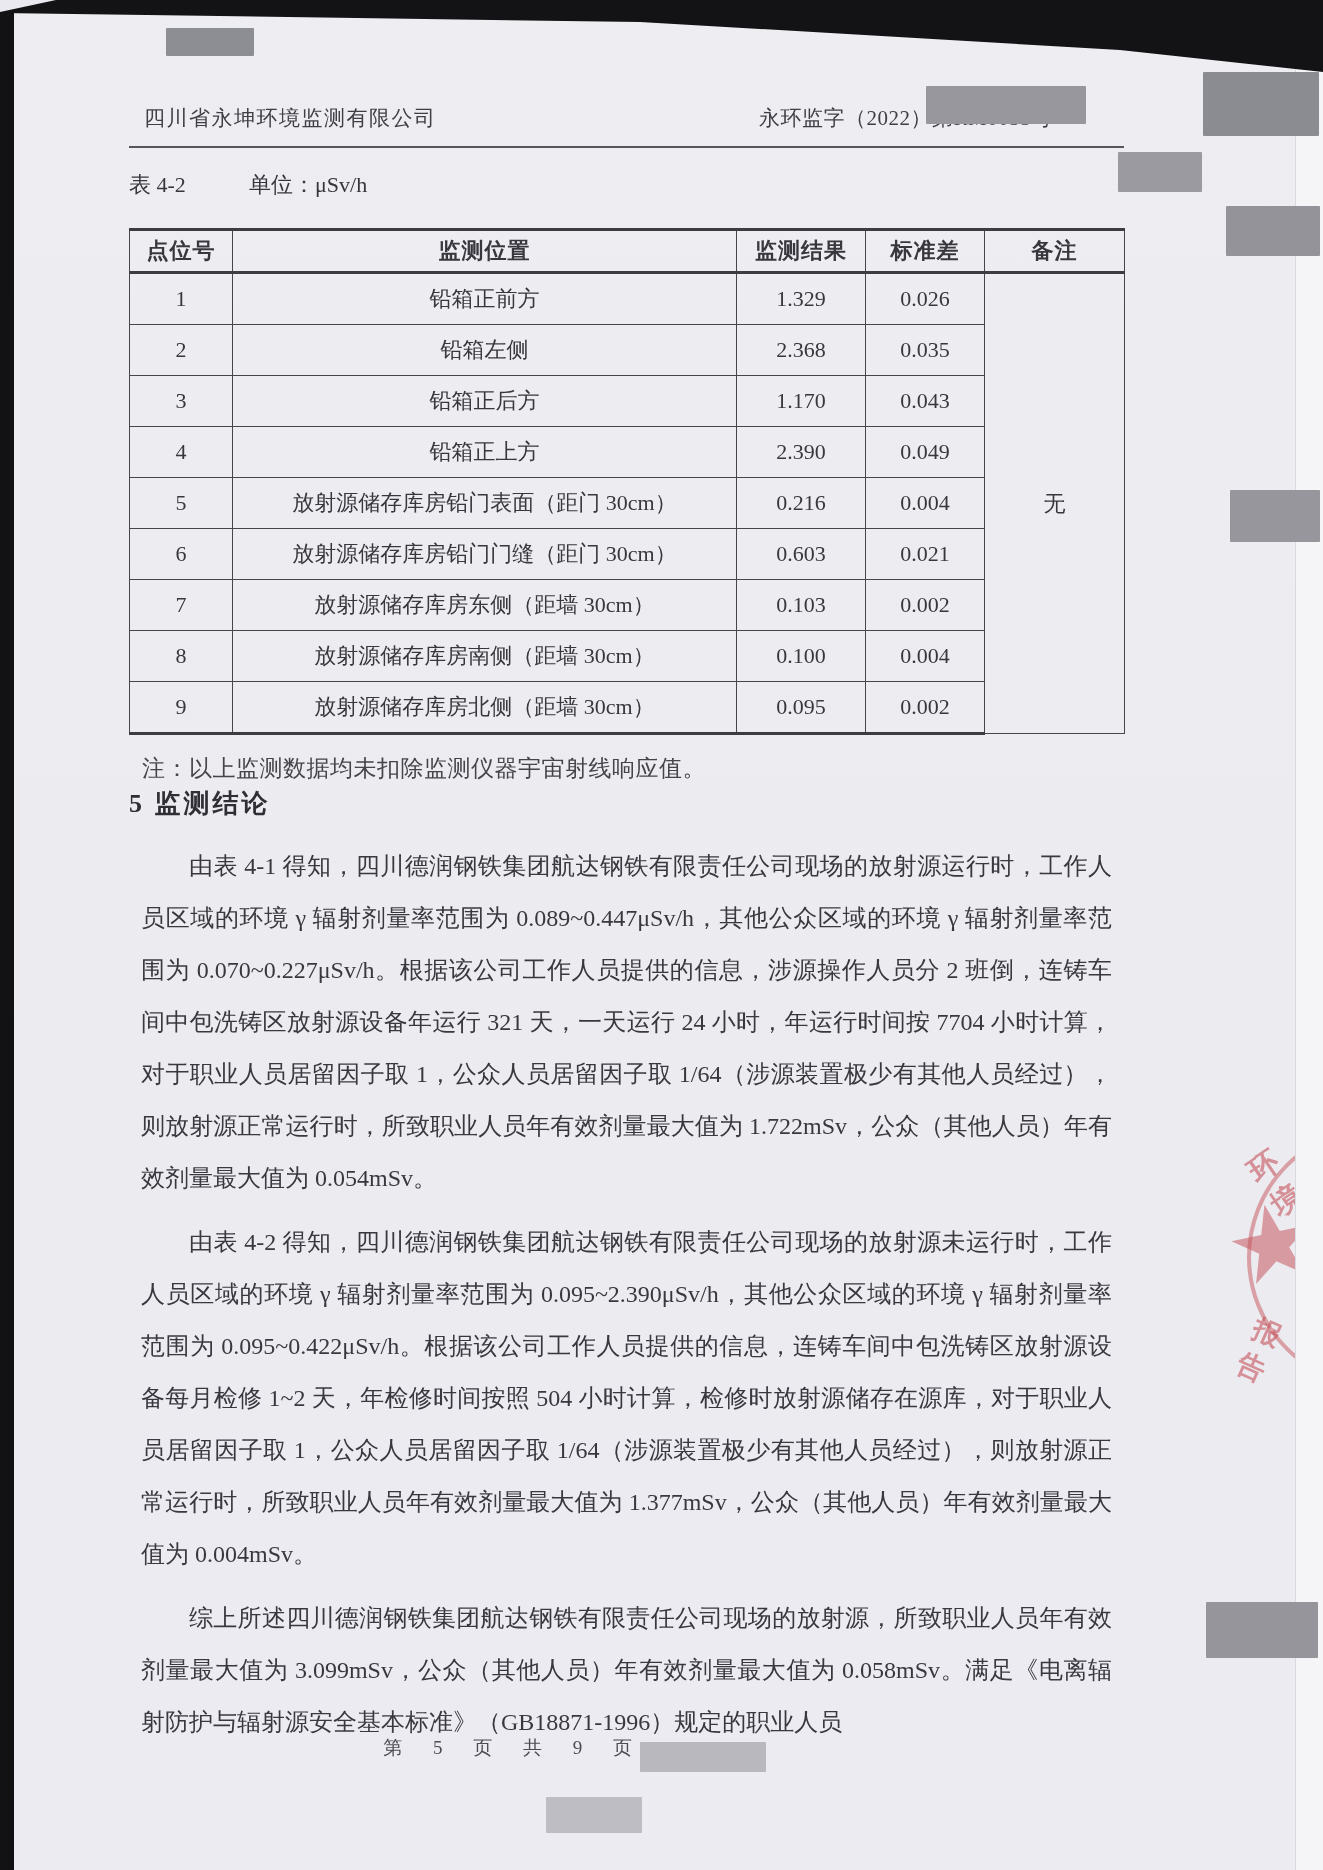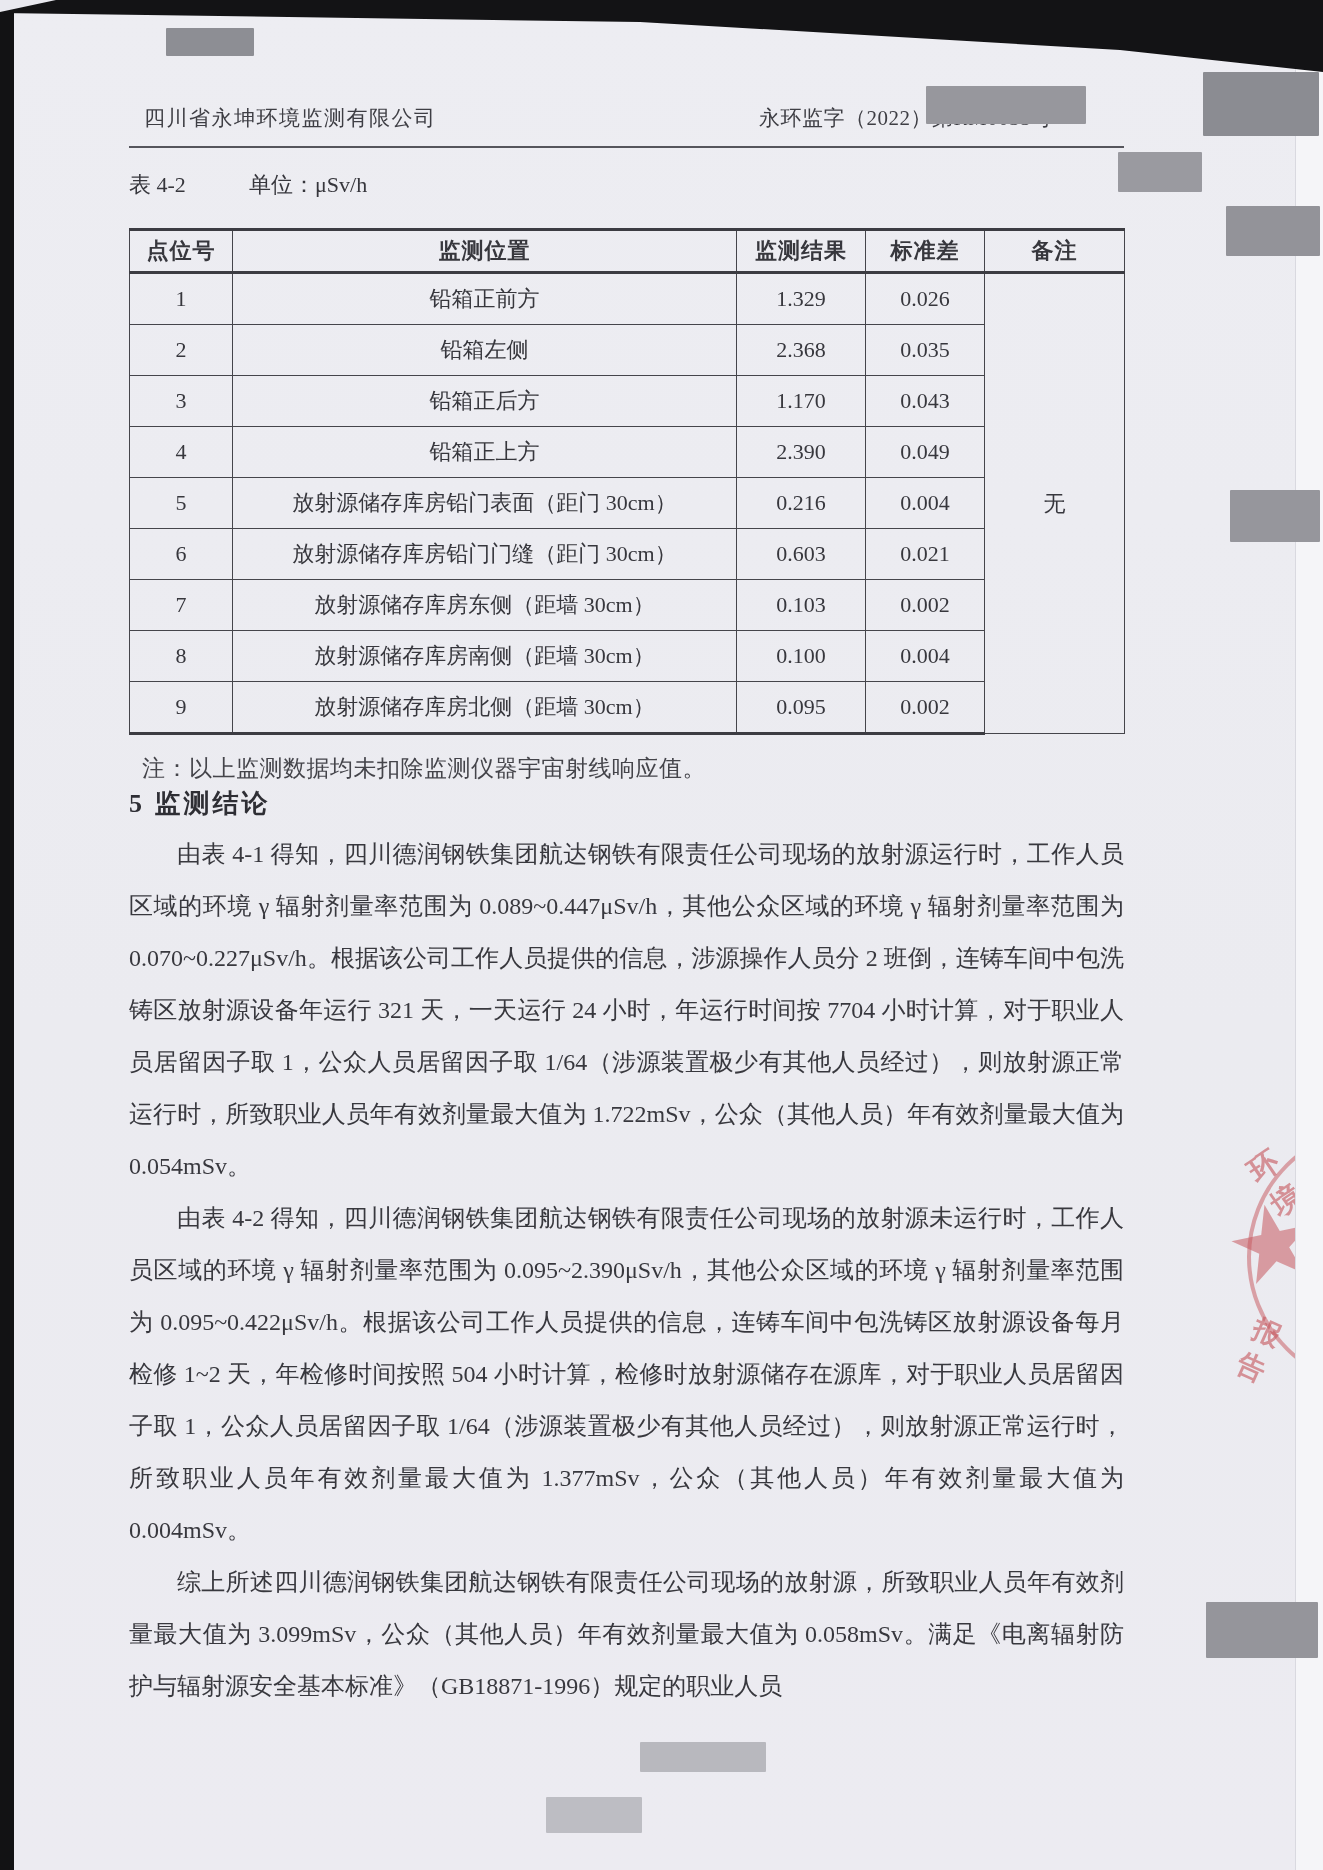--- a/index.html
+++ b/index.html
@@ -59,21 +59,21 @@
   td.remark-cell{font-size:22px;}
 
   .table-note{position:absolute;left:128px;top:746px;font-size:23px;color:#44444a;letter-spacing:0.5px;margin-top:7px;}
 
   .section-heading{position:absolute;left:115px;top:786px;font-size:26px;font-weight:bold;color:#2e2e34;letter-spacing:3px;text-align:right;}
 
   .body-text{
     position:absolute;left:115px;top:828px;width:995px;
     font-size:24px;line-height:52px;text-align:justify;color:#38383e;
   }
-  .body-text p{margin:0;text-indent:2em;}
+  .body-text p{margin:12px;text-indent:2em;}
 
   .page-footer{
     position:absolute;left:0;top:1735px;width:1000px;text-align:center;
     font-size:19px;letter-spacing:13px;color:#4c4c52;
   }
 
   
   .stamp-clip{position:absolute;left:1140px;top:1095px;width:155px;height:335px;overflow:hidden;z-index:3;}
   .stamp-circle{
     position:absolute;left:107px;top:30px;width:256px;height:256px;border-radius:50%;
@@ -185,20 +185,21 @@
 
   <div class="table-note">注：以上监测数据均未扣除监测仪器宇宙射线响应值。</div>
 
   <div class="section-heading">5 监测结论</div>
   <div class="body-text">
     <p>由表 4-1 得知，四川德润钢铁集团航达钢铁有限责任公司现场的放射源运行时，工作人员区域的环境 γ 辐射剂量率范围为 0.089~0.447μSv/h，其他公众区域的环境 γ 辐射剂量率范围为 0.070~0.227μSv/h。根据该公司工作人员提供的信息，涉源操作人员分 2 班倒，连铸车间中包洗铸区放射源设备年运行 321 天，一天运行 24 小时，年运行时间按 7704 小时计算，对于职业人员居留因子取 1，公众人员居留因子取 1/64（涉源装置极少有其他人员经过），则放射源正常运行时，所致职业人员年有效剂量最大值为 1.722mSv，公众（其他人员）年有效剂量最大值为 0.054mSv。</p>
     <p>由表 4-2 得知，四川德润钢铁集团航达钢铁有限责任公司现场的放射源未运行时，工作人员区域的环境 γ 辐射剂量率范围为 0.095~2.390μSv/h，其他公众区域的环境 γ 辐射剂量率范围为 0.095~0.422μSv/h。根据该公司工作人员提供的信息，连铸车间中包洗铸区放射源设备每月检修 1~2 天，年检修时间按照 504 小时计算，检修时放射源储存在源库，对于职业人员居留因子取 1，公众人员居留因子取 1/64（涉源装置极少有其他人员经过），则放射源正常运行时，所致职业人员年有效剂量最大值为 1.377mSv，公众（其他人员）年有效剂量最大值为 0.004mSv。</p>
     <p>综上所述四川德润钢铁集团航达钢铁有限责任公司现场的放射源，所致职业人员年有效剂量最大值为 3.099mSv，公众（其他人员）年有效剂量最大值为 0.058mSv。满足《电离辐射防护与辐射源安全基本标准》（GB18871-1996）规定的职业人员</p>
   </div>
 
+  <div class="page-footer">第 5 页 共 9 页</div>
 </div>
 
 <div class="stamp-clip">
   <div class="stamp-circle"></div>
   <div class="stamp-arc-top">环境</div>
   <div class="stamp-star">★</div>
   <div class="stamp-arc-bottom">报告</div>
 </div>
 
 <div class="top-band"></div>

